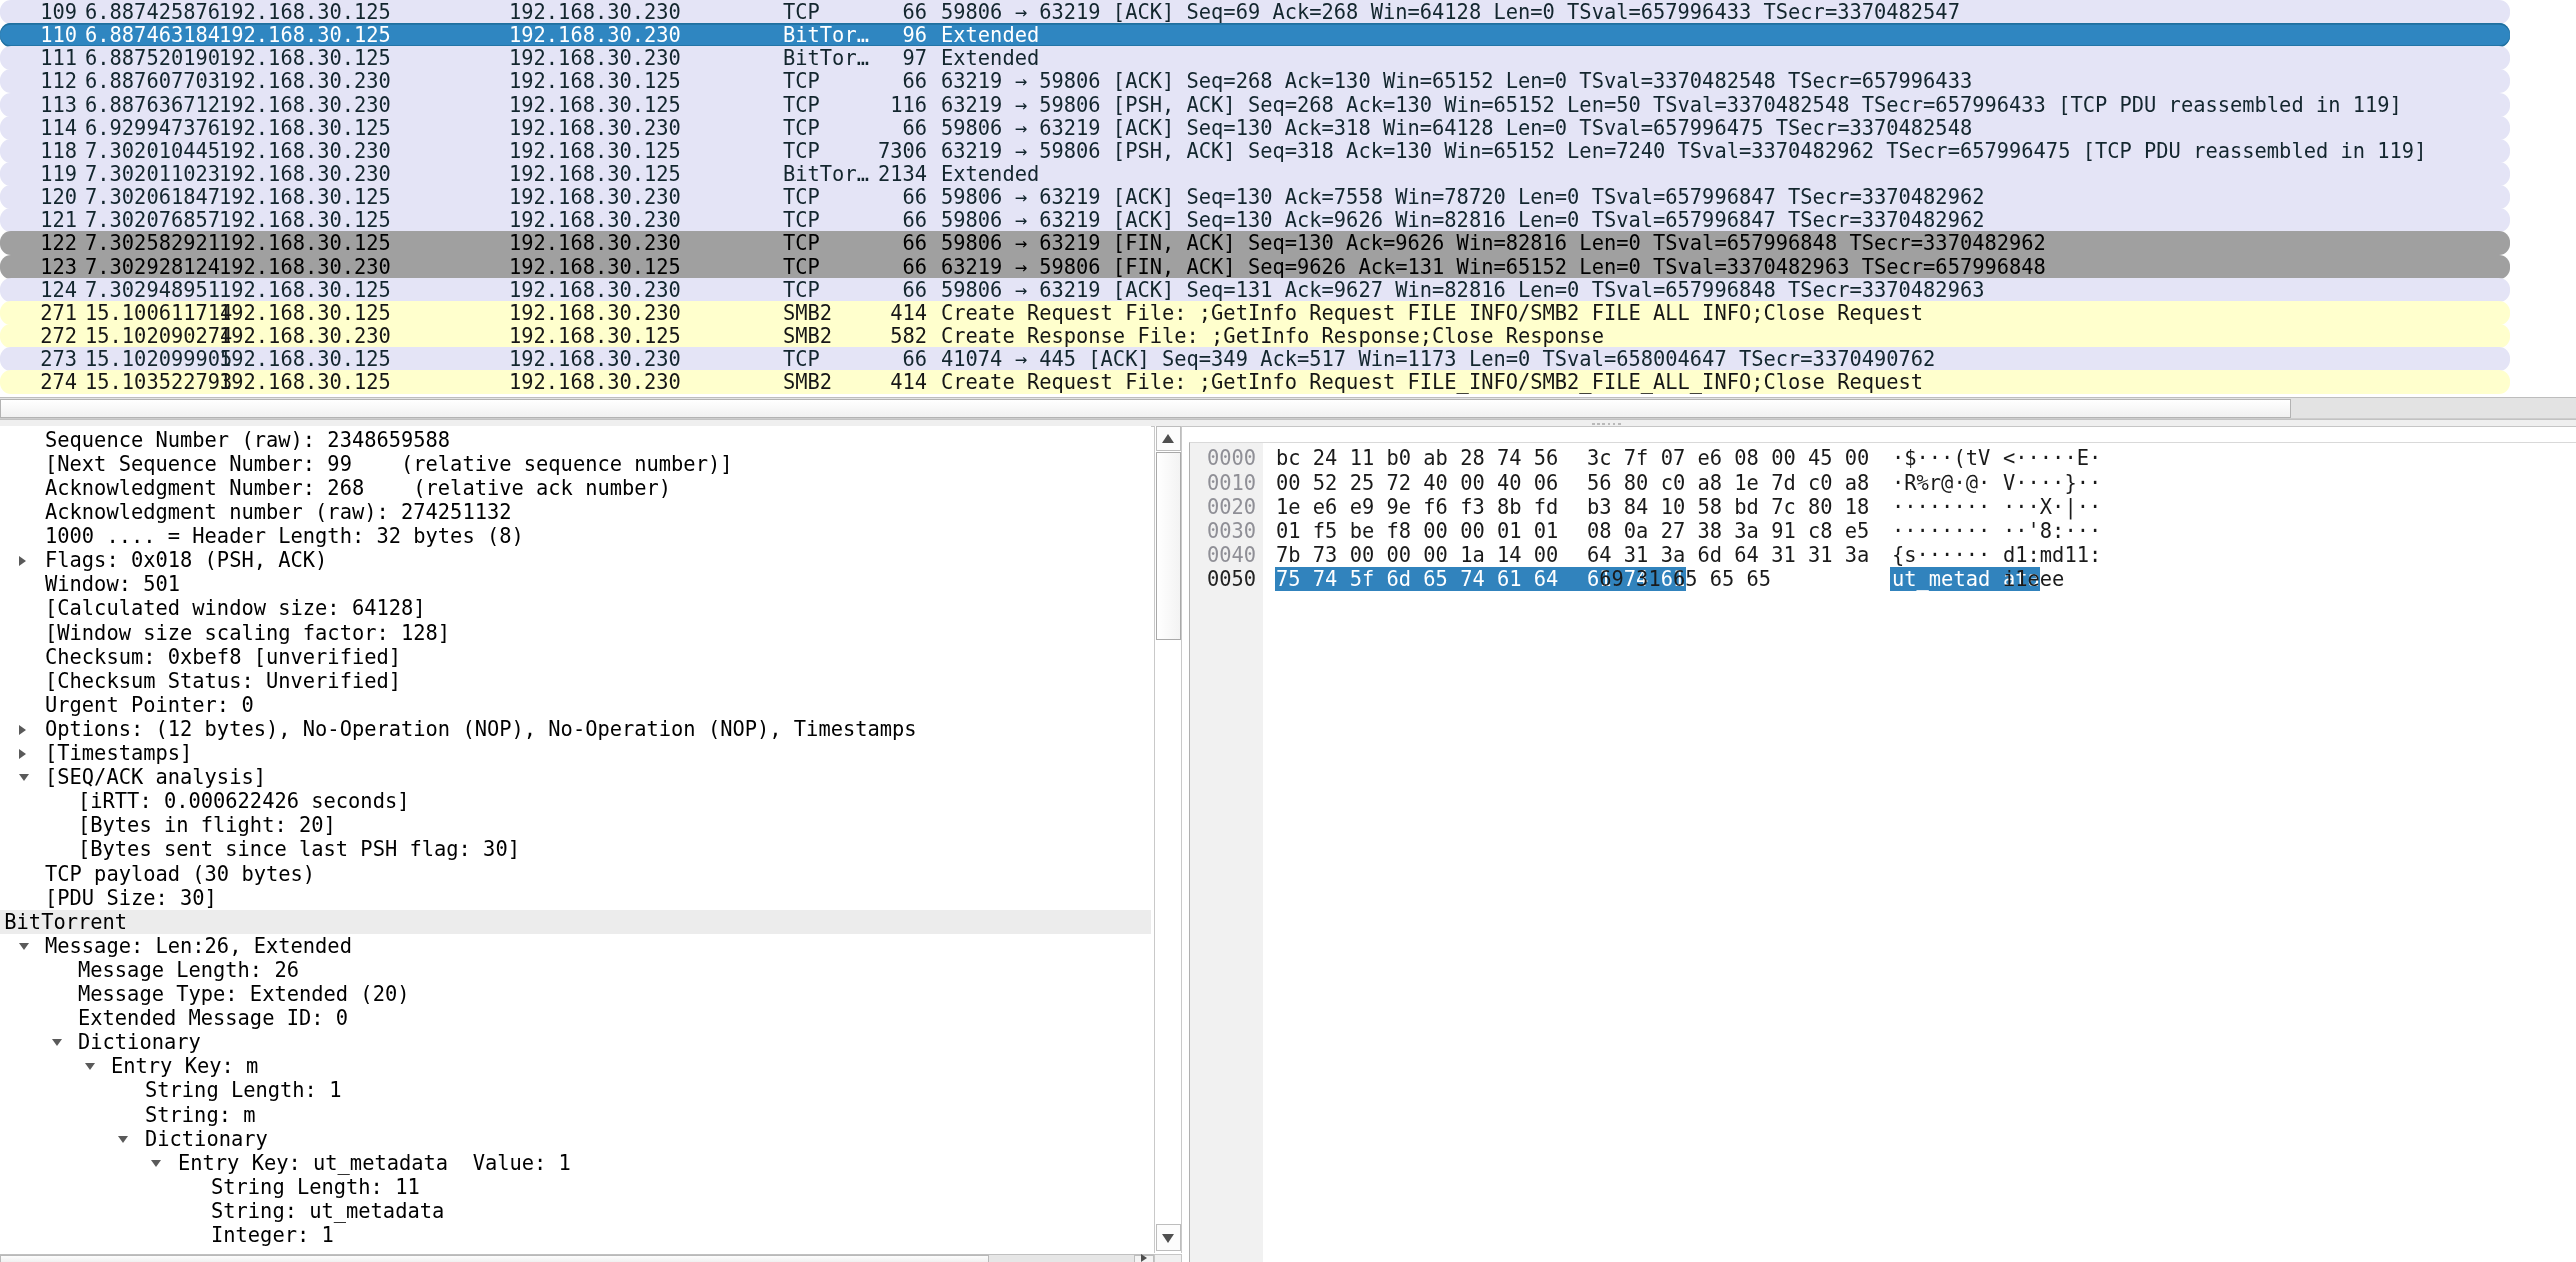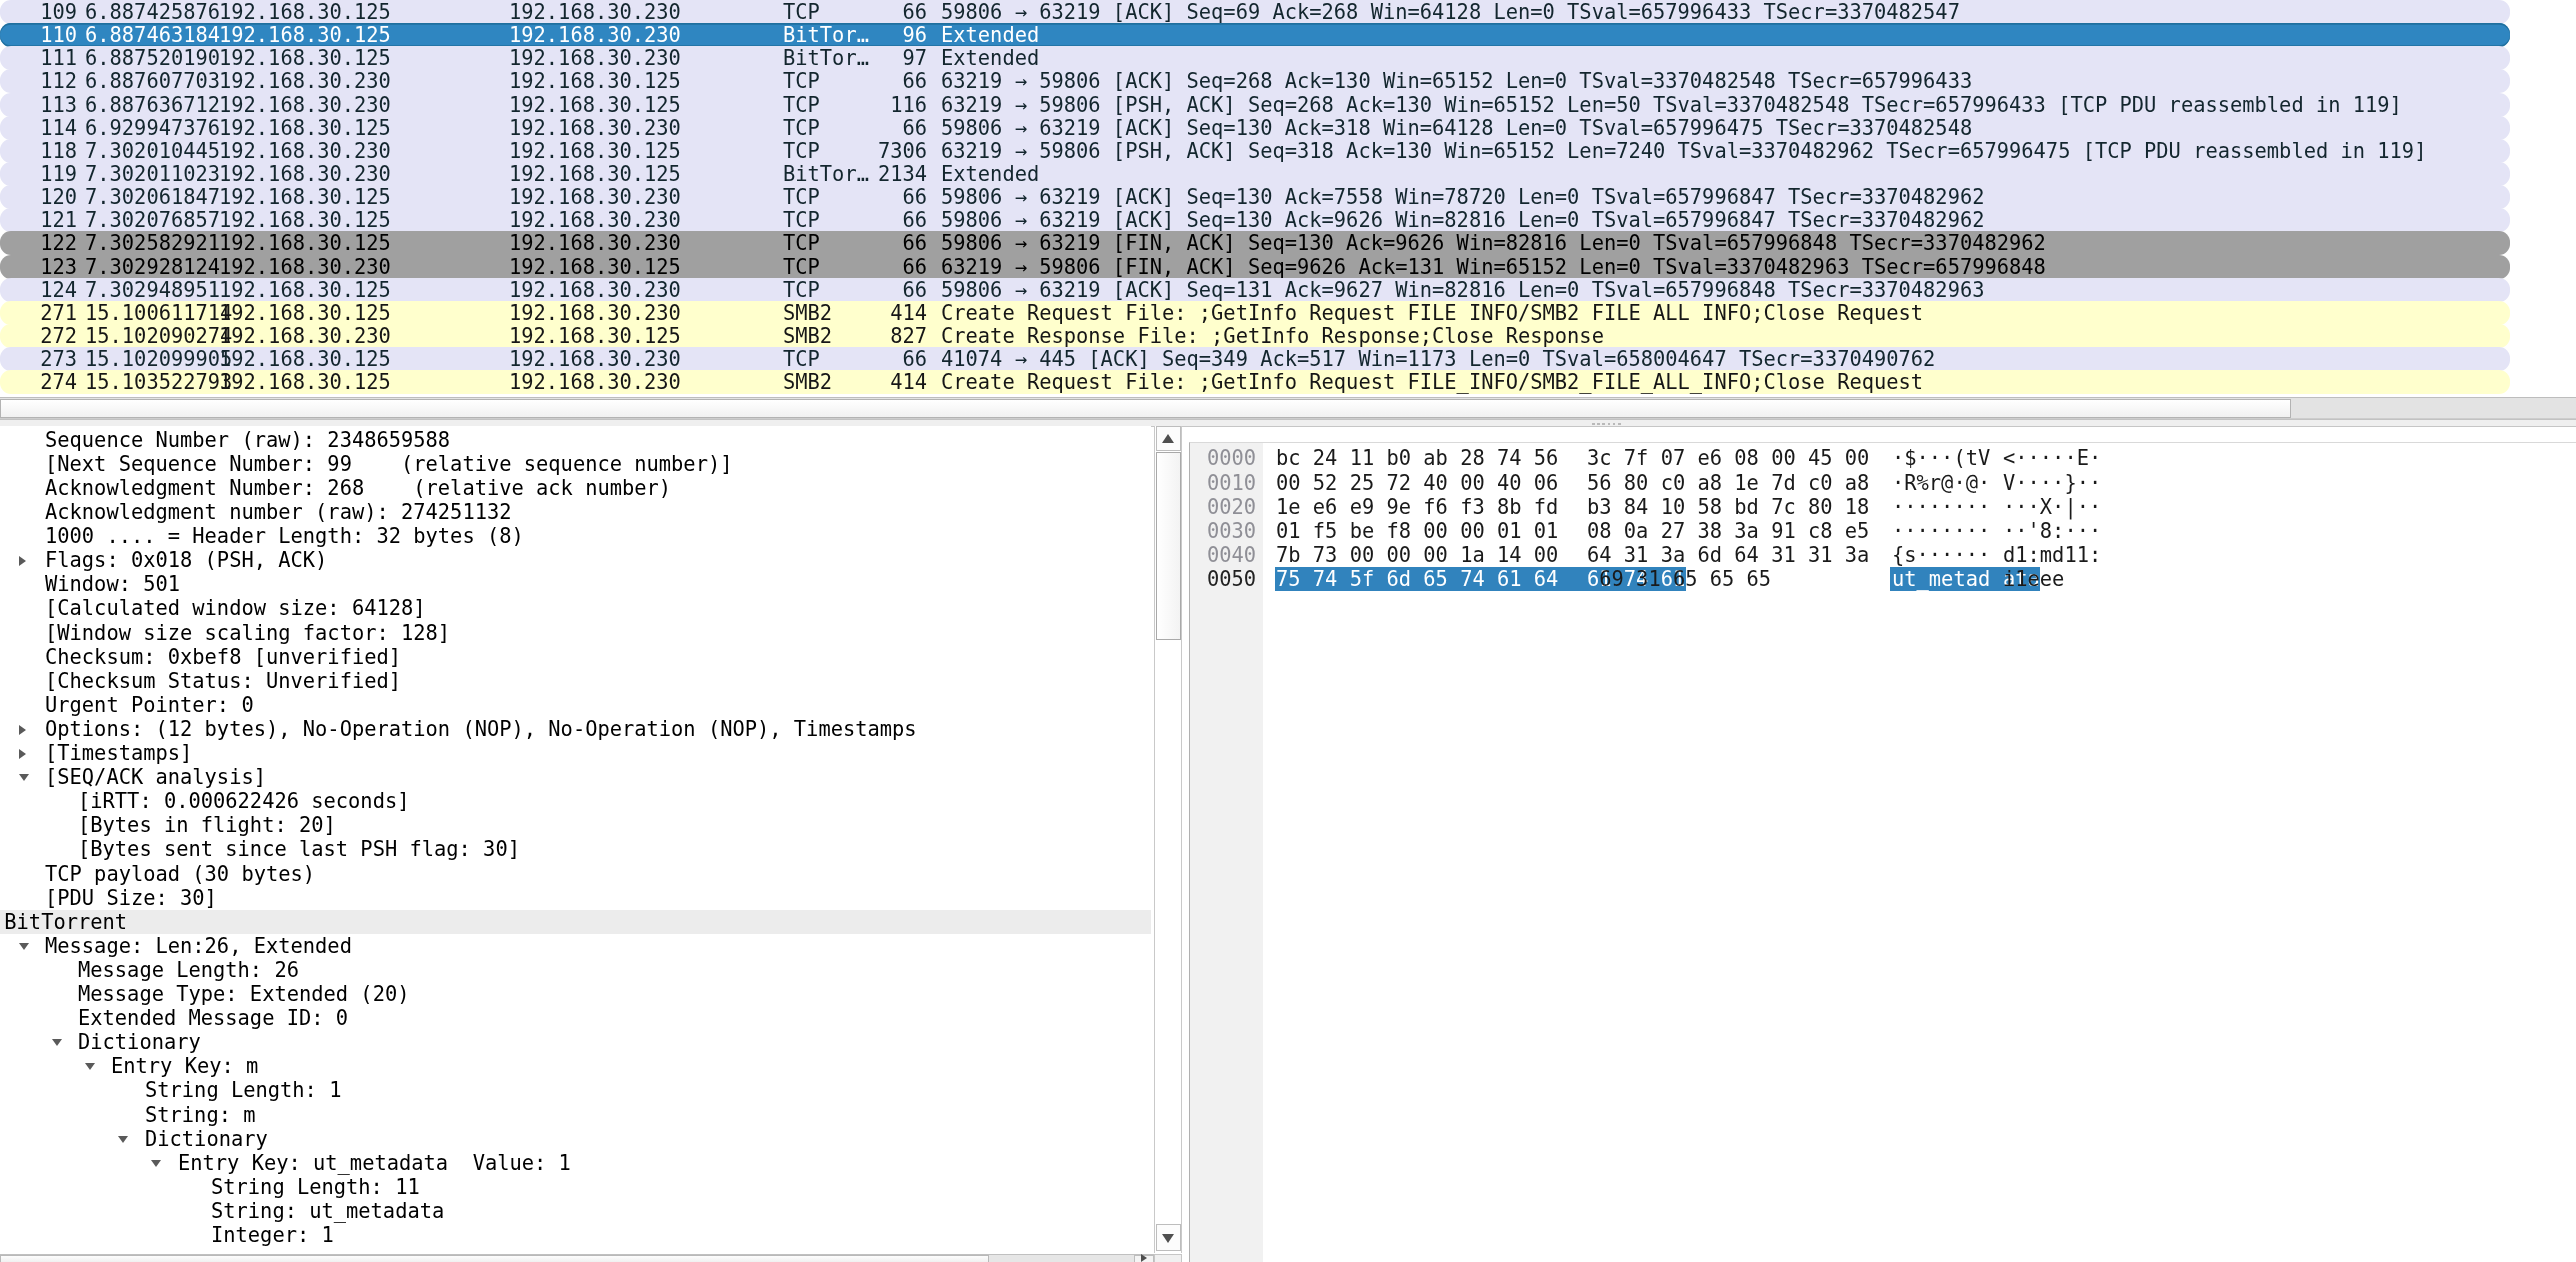--- a/index.html
+++ b/index.html
@@ -95,21 +95,21 @@
       <div class="prow row-purple" style="top: 93px;"><span class="c-no">113</span><span class="c-time">6.887636712</span><span class="c-src">192.168.30.230</span><span class="c-dst">192.168.30.125</span><span class="c-proto">TCP</span><span class="c-len">116</span><span class="c-info">63219 → 59806 [PSH, ACK] Seq=268 Ack=130 Win=65152 Len=50 TSval=3370482548 TSecr=657996433 [TCP PDU reassembled in 119]</span></div>
       <div class="prow row-purple" style="top: 116px;"><span class="c-no">114</span><span class="c-time">6.929947376</span><span class="c-src">192.168.30.125</span><span class="c-dst">192.168.30.230</span><span class="c-proto">TCP</span><span class="c-len">66</span><span class="c-info">59806 → 63219 [ACK] Seq=130 Ack=318 Win=64128 Len=0 TSval=657996475 TSecr=3370482548</span></div>
       <div class="prow row-purple" style="top: 139px;"><span class="c-no">118</span><span class="c-time">7.302010445</span><span class="c-src">192.168.30.230</span><span class="c-dst">192.168.30.125</span><span class="c-proto">TCP</span><span class="c-len">7306</span><span class="c-info">63219 → 59806 [PSH, ACK] Seq=318 Ack=130 Win=65152 Len=7240 TSval=3370482962 TSecr=657996475 [TCP PDU reassembled in 119]</span></div>
       <div class="prow row-purple" style="top: 162px;"><span class="c-no">119</span><span class="c-time">7.302011023</span><span class="c-src">192.168.30.230</span><span class="c-dst">192.168.30.125</span><span class="c-proto">BitTor…</span><span class="c-len">2134</span><span class="c-info">Extended</span></div>
       <div class="prow row-purple" style="top: 185px;"><span class="c-no">120</span><span class="c-time">7.302061847</span><span class="c-src">192.168.30.125</span><span class="c-dst">192.168.30.230</span><span class="c-proto">TCP</span><span class="c-len">66</span><span class="c-info">59806 → 63219 [ACK] Seq=130 Ack=7558 Win=78720 Len=0 TSval=657996847 TSecr=3370482962</span></div>
       <div class="prow row-purple" style="top: 208px;"><span class="c-no">121</span><span class="c-time">7.302076857</span><span class="c-src">192.168.30.125</span><span class="c-dst">192.168.30.230</span><span class="c-proto">TCP</span><span class="c-len">66</span><span class="c-info">59806 → 63219 [ACK] Seq=130 Ack=9626 Win=82816 Len=0 TSval=657996847 TSecr=3370482962</span></div>
       <div class="prow row-gray" style="top: 231px;"><span class="c-no">122</span><span class="c-time">7.302582921</span><span class="c-src">192.168.30.125</span><span class="c-dst">192.168.30.230</span><span class="c-proto">TCP</span><span class="c-len">66</span><span class="c-info">59806 → 63219 [FIN, ACK] Seq=130 Ack=9626 Win=82816 Len=0 TSval=657996848 TSecr=3370482962</span></div>
       <div class="prow row-gray" style="top: 255px;"><span class="c-no">123</span><span class="c-time">7.302928124</span><span class="c-src">192.168.30.230</span><span class="c-dst">192.168.30.125</span><span class="c-proto">TCP</span><span class="c-len">66</span><span class="c-info">63219 → 59806 [FIN, ACK] Seq=9626 Ack=131 Win=65152 Len=0 TSval=3370482963 TSecr=657996848</span></div>
       <div class="prow row-purple" style="top: 278px;"><span class="c-no">124</span><span class="c-time">7.302948951</span><span class="c-src">192.168.30.125</span><span class="c-dst">192.168.30.230</span><span class="c-proto">TCP</span><span class="c-len">66</span><span class="c-info">59806 → 63219 [ACK] Seq=131 Ack=9627 Win=82816 Len=0 TSval=657996848 TSecr=3370482963</span></div>
       <div class="prow row-yellow" style="top: 301px;"><span class="c-no">271</span><span class="c-time">15.100611714</span><span class="c-src">192.168.30.125</span><span class="c-dst">192.168.30.230</span><span class="c-proto">SMB2</span><span class="c-len">414</span><span class="c-info">Create Request File: ;GetInfo Request FILE_INFO/SMB2_FILE_ALL_INFO;Close Request</span></div>
-      <div class="prow row-yellow" style="top: 324px;"><span class="c-no">272</span><span class="c-time">15.102090274</span><span class="c-src">192.168.30.230</span><span class="c-dst">192.168.30.125</span><span class="c-proto">SMB2</span><span class="c-len">827</span><span class="c-info">Create Response File: ;GetInfo Response;Close Response</span></div>
+      <div class="prow row-yellow" style="top: 324px;"><span class="c-no">272</span><span class="c-time">15.102090274</span><span class="c-src">192.168.30.230</span><span class="c-dst">192.168.30.125</span><span class="c-proto">SMB2</span><span class="c-len">582</span><span class="c-info">Create Response File: ;GetInfo Response;Close Response</span></div>
       <div class="prow row-purple" style="top: 347px;"><span class="c-no">273</span><span class="c-time">15.102099905</span><span class="c-src">192.168.30.125</span><span class="c-dst">192.168.30.230</span><span class="c-proto">TCP</span><span class="c-len">66</span><span class="c-info">41074 → 445 [ACK] Seq=349 Ack=517 Win=1173 Len=0 TSval=658004647 TSecr=3370490762</span></div>
       <div class="prow row-yellow" style="top: 370px;"><span class="c-no">274</span><span class="c-time">15.103522793</span><span class="c-src">192.168.30.125</span><span class="c-dst">192.168.30.230</span><span class="c-proto">SMB2</span><span class="c-len">414</span><span class="c-info">Create Request File: ;GetInfo Request FILE_INFO/SMB2_FILE_ALL_INFO;Close Request</span></div>
     </div>
 
   <div id="pl-hscroll">
     <div id="pl-hthumb"></div>
   </div>
 
   <div id="splitter">
     <span class="dots">

